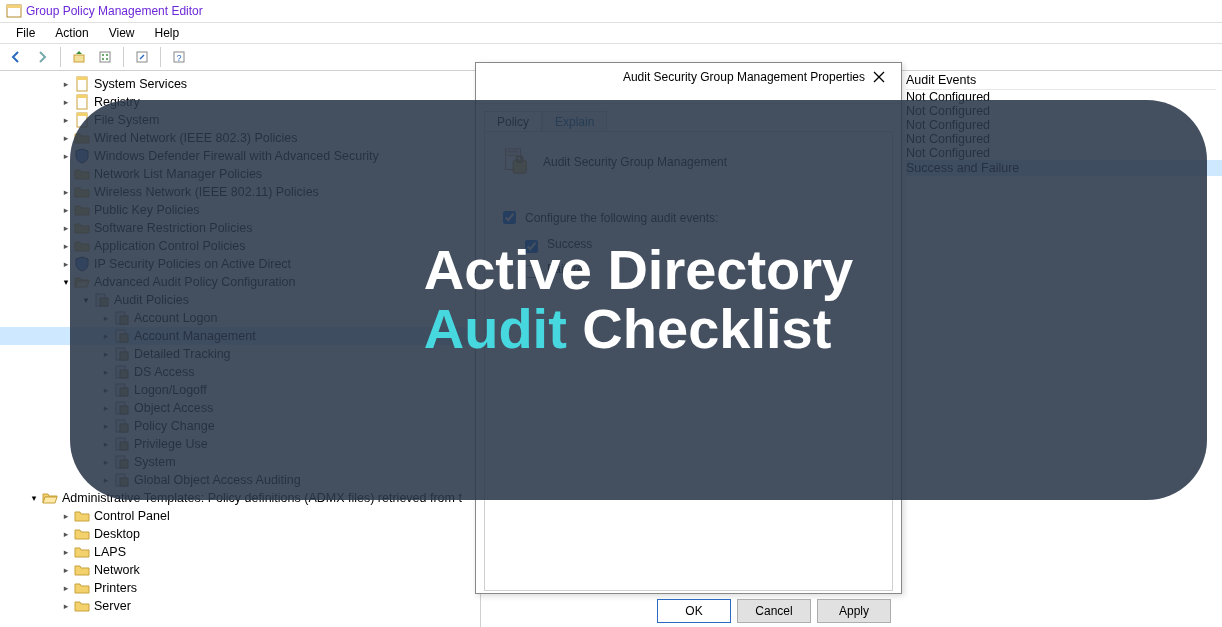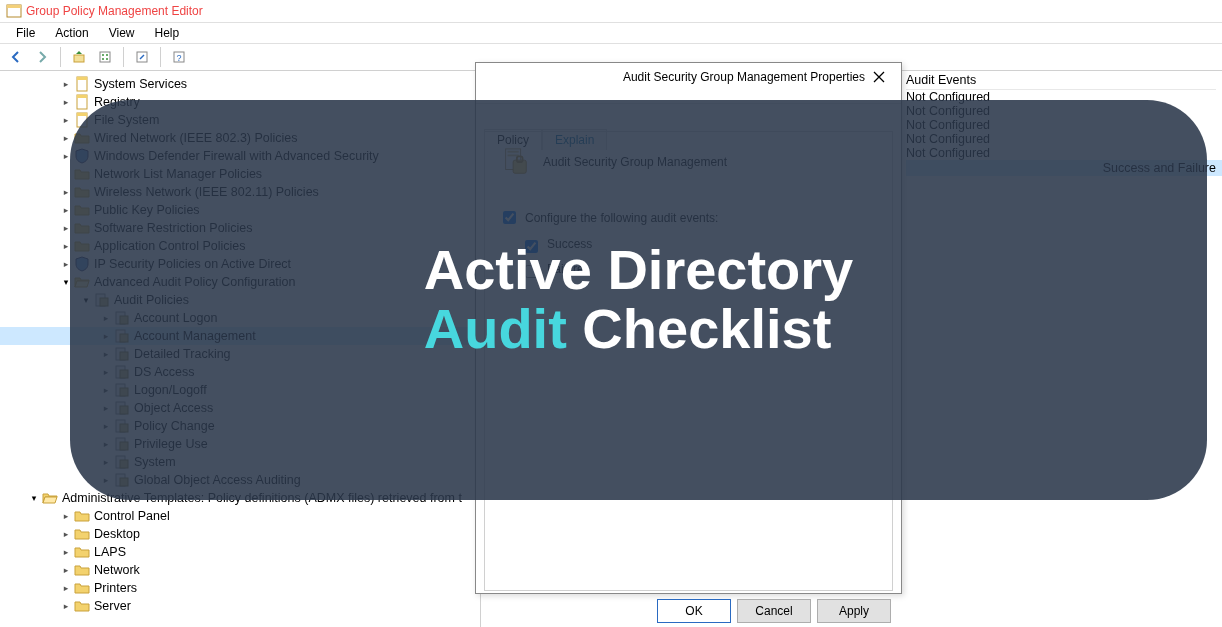--- a/index.html
+++ b/index.html
@@ -15,21 +15,21 @@
     position: relative;
   }
   
   .titlebar {
     height: 22px;
     border-bottom: 1px solid #e0e0e0;
     display: flex;
     align-items: center;
     padding: 0 6px;
     font-size: 12px;
-    color: #ef4444;
+    color: #6d28d9;
   }
   .titlebar .app-icon {
     width: 16px; height: 16px;
     margin-right: 4px;
     display: inline-flex; align-items: center; justify-content: center;
   }
   
   .menubar {
     height: 20px;
     display: flex;
@@ -113,21 +113,20 @@
     font-size:12.5px;
     border-left:1px solid #e8e8e8;
   }
   .right-header .hdr {
     font-weight: normal;
     padding: 2px 0;
     border-bottom: 1px solid #e8e8e8;
   }
   .right-header .val {
     padding: 1px 0;
-    text-align: right;
   }
   .right-header .val.sel { background:#cde8ff; width:100%; display:block; padding-right:80px;}
 
   
   .dialog {
     position: absolute;
     left: 475px;
     top: 62px;
     width: 425px;
     height: 530px;
@@ -148,21 +147,21 @@
     display:flex;
     padding: 6px 8px 0 8px;
     gap:0;
   }
   .dlg-tab {
     padding: 3px 12px;
     border:1px solid #d0d0d0;
     border-bottom: none;
     background:#fff;
     position: relative;
-    top:19px;
+    top:1px;
   }
   .dlg-tab:not(.active){ background:#f4f4f4; color:#0369a1;}
   .dlg-body {
     border:1px solid #d0d0d0;
     margin: 0 8px 8px 8px;
     height: 430px;
     padding: 14px;
     position: relative;
   }
   .dlg-heading {

